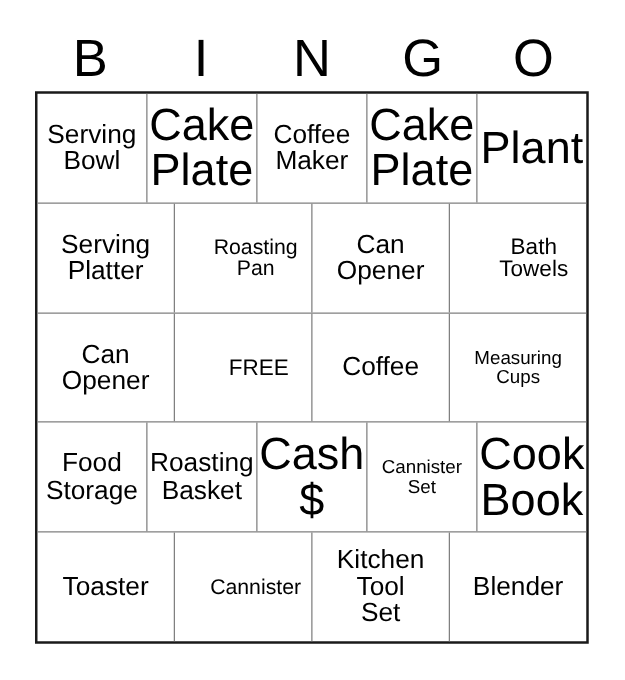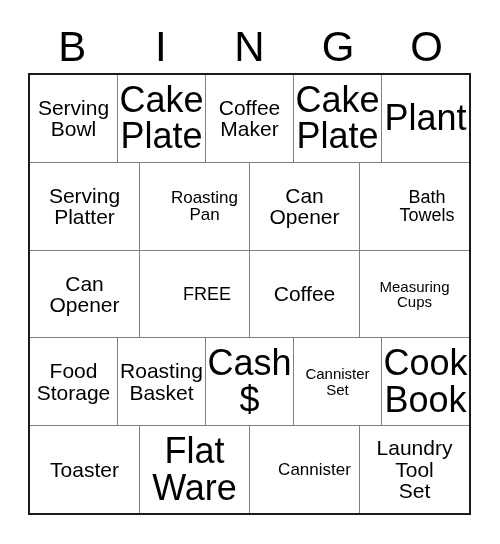--- a/index.html
+++ b/index.html
@@ -179,27 +179,26 @@
           <span class="cell-text fs-xl">Cook
 Book</span>
         </div>
     </div>
 
     <div class="grid-row">
       <div class="cell">
           <span class="cell-text fs-md">Toaster</span>
         </div>
       <div class="cell">
-          <span class="cell-text fs-xl">Flat
-Ware</span>
-        </div>
-      <div class="cell">
           <span class="cell-text fs-sm">Cannister</span>
         </div>
       <div class="cell">
-          <span class="cell-text fs-md">Laundry
+          <span class="cell-text fs-md">Kitchen
 Tool
 Set</span>
         </div>
+      <div class="cell">
+          <span class="cell-text fs-md">Blender</span>
+        </div>
     </div>
 
   </div>
 </div>
 
 </body></html>

